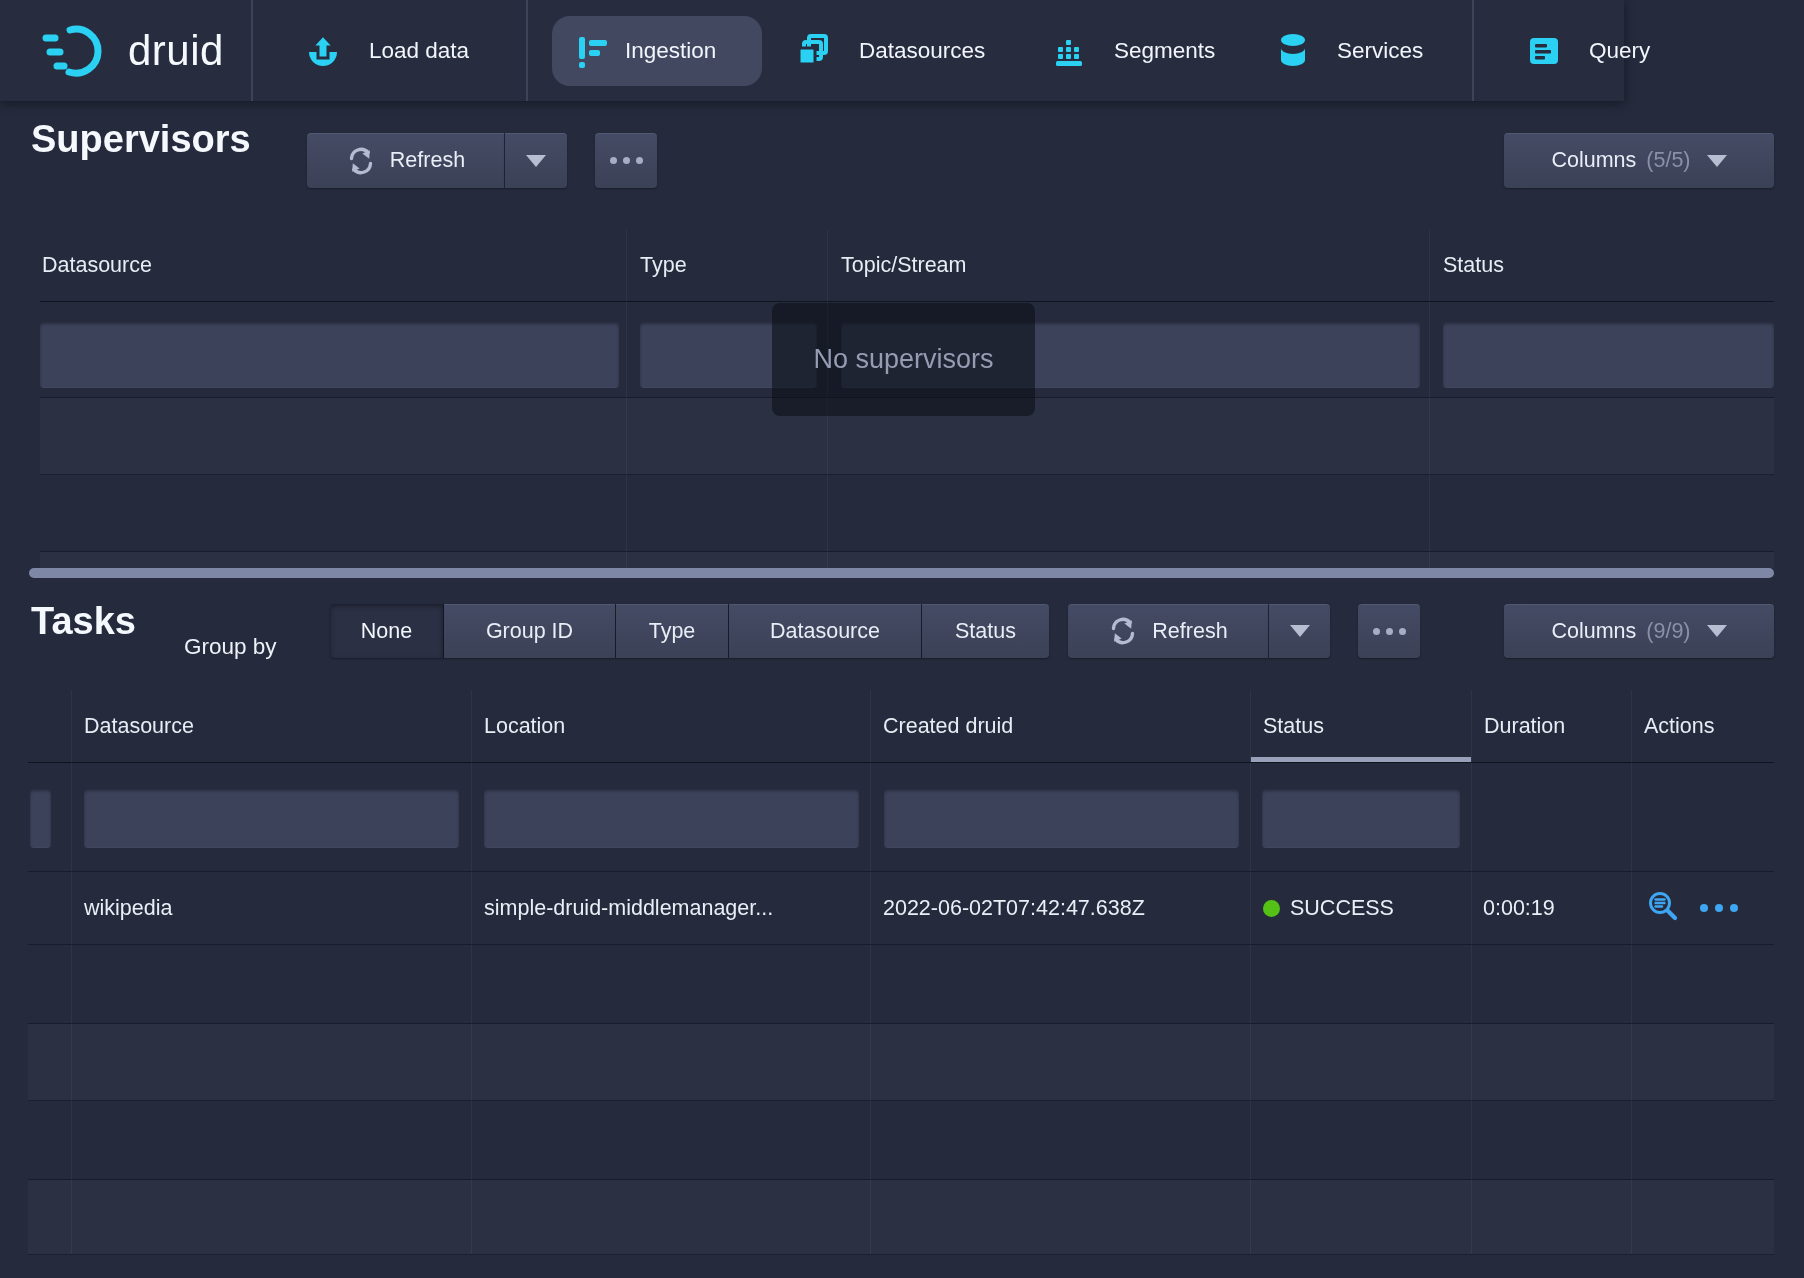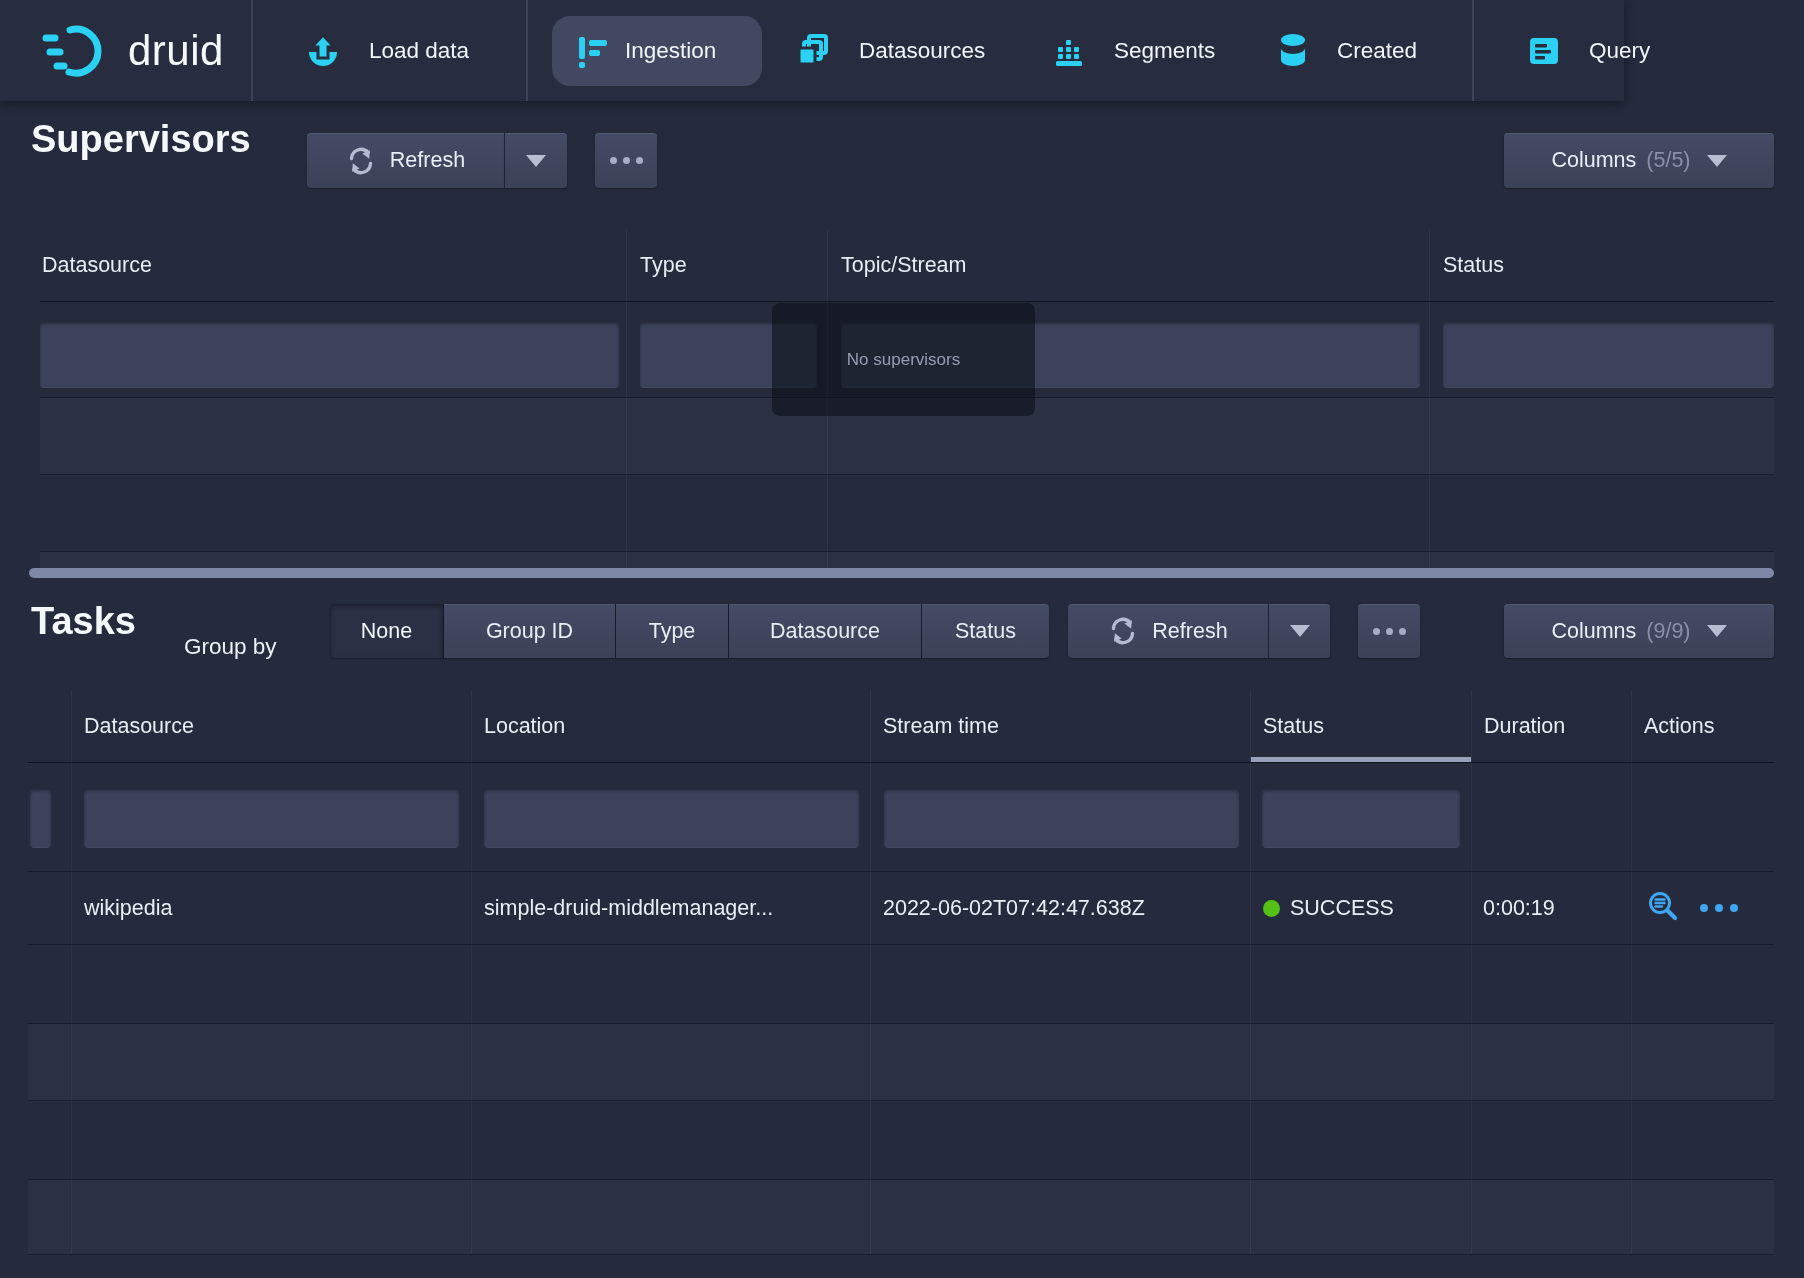--- a/index.html
+++ b/index.html
@@ -63,21 +63,21 @@
     background:#3b425a; border-radius:4px;
     box-shadow:inset 0 2px 3px rgba(0,0,0,.32), inset 0 -1px 0 rgba(255,255,255,.04);
   }
   
   .sup-table { position:absolute; left:40px; top:230px; width:1734px; }
   .sup-grid { grid-template-columns:587px 201px 602px 344px; }
   .no-data {
     position:absolute; left:732px; top:73px; width:263px; height:113px;
     background:rgba(9,12,20,.55); border-radius:8px;
     display:flex; align-items:center; justify-content:center;
-    font-size:17px; color:#969db2; z-index:5;
+    font-size:27px; color:#969db2; z-index:5;
   }
   .hscrollbar { position:absolute; left:29px; top:568px; width:1745px; height:10px; border-radius:5px; background:#7e87a5; z-index:6; cursor:pointer; }
   
   .grp-btn { position:static; border-radius:0; height:54px; box-shadow:inset 0 1px 0 rgba(255,255,255,.07); border-right:1px solid rgba(14,17,27,.8); }
   .grp-btn:first-child { border-radius:4px 0 0 4px; }
   .grp-btn:last-child { border-radius:0 4px 4px 0; border-right:none; }
   .grp-btn.active { background:#2b3044; box-shadow:inset 0 2px 5px rgba(0,0,0,.4); color:#f2f5fa; }
   .grp-wrap { position:absolute; left:330px; top:0; display:flex; box-shadow:0 1px 2px rgba(0,0,0,.35); border-radius:4px; }
   
   .tasks-table { position:absolute; left:28px; top:690px; width:1746px; }
@@ -165,21 +165,21 @@
     <span class="nav-label">Segments</span>
   </div>
 
   <div class="nav-item" style="left:1277px">
     <span class="nicon">
       <svg width="32" height="38" viewBox="0 0 32 38">
         <ellipse cx="16" cy="8" rx="12" ry="6" fill="#2bd1f2"></ellipse>
         <path d="M4 16 v12 a12 6 0 0 0 24 0 v-12 a12 6 0 0 1 -24 0 Z" fill="#2bd1f2"></path>
       </svg>
     </span>
-    <span class="nav-label">Created</span>
+    <span class="nav-label">Services</span>
   </div>
 
   <div class="nav-divider" style="left:1472px"></div>
 
   <div class="nav-item" style="left:1527px">
     <span class="nicon">
       <svg width="34" height="34" viewBox="0 0 34 34">
         <rect x="3" y="4" width="28" height="26" rx="4" fill="#2bd1f2"></rect>
         <g fill="#272d3f">
           <rect x="8" y="10" width="12" height="3.6" rx="1"></rect>
@@ -307,21 +307,21 @@
     <span class="muted">(9/9)</span>
     <span class="caret cols-caret"></span>
   </div>
 </div>
 
 <div class="tasks-table">
   <div class="grid tasks-grid hdr-row" style="height:73px;">
     <div class="cell"></div>
     <div class="cell hdr tcell-pad">Datasource</div>
     <div class="cell hdr tcell-pad">Location</div>
-    <div class="cell hdr tcell-pad">Stream time</div>
+    <div class="cell hdr tcell-pad">Created druid</div>
     <div class="cell hdr tcell-pad" style="position:relative;">
       <span>Status</span>
       <span class="sort-bar"></span>
     </div>
     <div class="cell hdr tcell-pad">Duration</div>
     <div class="cell hdr tcell-pad">Actions</div>
   </div>
 
   <div class="grid tasks-grid row-line" style="height:109px;">
     <div class="cell">

